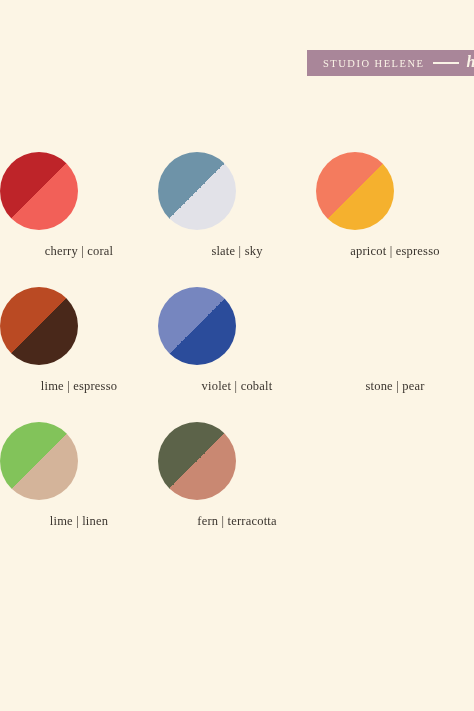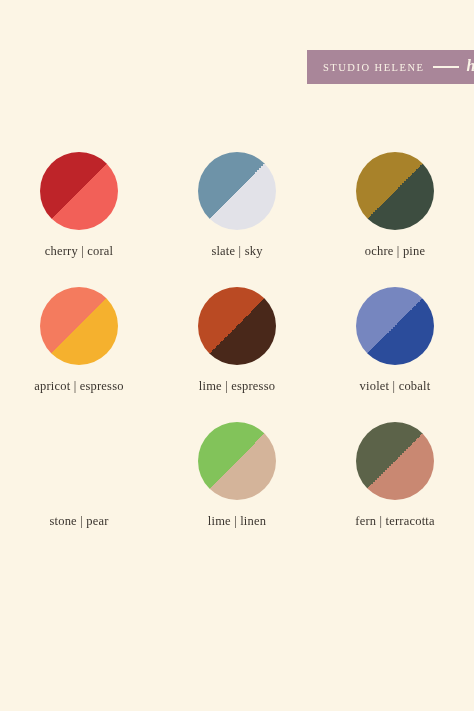--- a/index.html
+++ b/index.html
@@ -15,21 +15,21 @@
     overflow: hidden;
     position: relative;
   }
 
   
   #brand-banner {
     position: absolute;
     top: 50px;
     left: 307px;
     right: 0;
-    height: 34px;
+    height: 26px;
     background: #A98699;
     display: flex;
     align-items: center;
     padding-left: 16px;
     box-sizing: border-box;
   }
   #brand-wordmark {
     color: #FAF3E6;
     font-family: "Liberation Serif", "DejaVu Serif", serif;
     font-size: 10.5px;
@@ -61,21 +61,20 @@
     width: 474px;
     display: grid;
     grid-template-columns: repeat(3, 1fr);
     grid-auto-rows: 135px;
     row-gap: 0;
     column-gap: 0;
   }
   .swatch-cell {
     display: flex;
     flex-direction: column;
-    align-items: center;
   }
   .swatch-disc {
     width: 78px;
     height: 78px;
     border-radius: 50%;
     flex: 0 0 auto;
   }
   .swatch-label {
     margin-top: 14px;
     font-family: "Liberation Serif", "DejaVu Serif", serif;
@@ -98,24 +97,20 @@
 <div id="swatch-grid">
     <div class="swatch-cell">
       <div class="swatch-disc" style="background: linear-gradient(135deg, rgb(190, 36, 41) 0px, rgb(190, 36, 41) 50%, rgb(242, 96, 88) 50%, rgb(242, 96, 88) 100%);"></div>
       <div class="swatch-label">cherry | coral</div>
     </div>
     <div class="swatch-cell">
       <div class="swatch-disc" style="background: linear-gradient(135deg, rgb(110, 147, 168) 0px, rgb(110, 147, 168) 50%, rgb(226, 226, 232) 50%, rgb(226, 226, 232) 100%);"></div>
       <div class="swatch-label">slate | sky</div>
     </div>
     <div class="swatch-cell">
-      <div class="swatch-disc" style="background: linear-gradient(135deg, rgb(168, 130, 42) 0px, rgb(168, 130, 42) 50%, rgb(61, 77, 64) 50%, rgb(61, 77, 64) 100%);"></div>
-      <div class="swatch-label">ochre | pine</div>
-    </div>
-    <div class="swatch-cell">
       <div class="swatch-disc" style="background: linear-gradient(135deg, rgb(244, 123, 94) 0px, rgb(244, 123, 94) 50%, rgb(245, 177, 46) 50%, rgb(245, 177, 46) 100%);"></div>
       <div class="swatch-label">apricot | espresso</div>
     </div>
     <div class="swatch-cell">
       <div class="swatch-disc" style="background: linear-gradient(135deg, rgb(186, 74, 35) 0px, rgb(186, 74, 35) 50%, rgb(73, 40, 26) 50%, rgb(73, 40, 26) 100%);"></div>
       <div class="swatch-label">lime | espresso</div>
     </div>
     <div class="swatch-cell">
       <div class="swatch-disc" style="background: linear-gradient(135deg, rgb(118, 134, 191) 0px, rgb(118, 134, 191) 50%, rgb(43, 76, 155) 50%, rgb(43, 76, 155) 100%);"></div>
       <div class="swatch-label">violet | cobalt</div>

